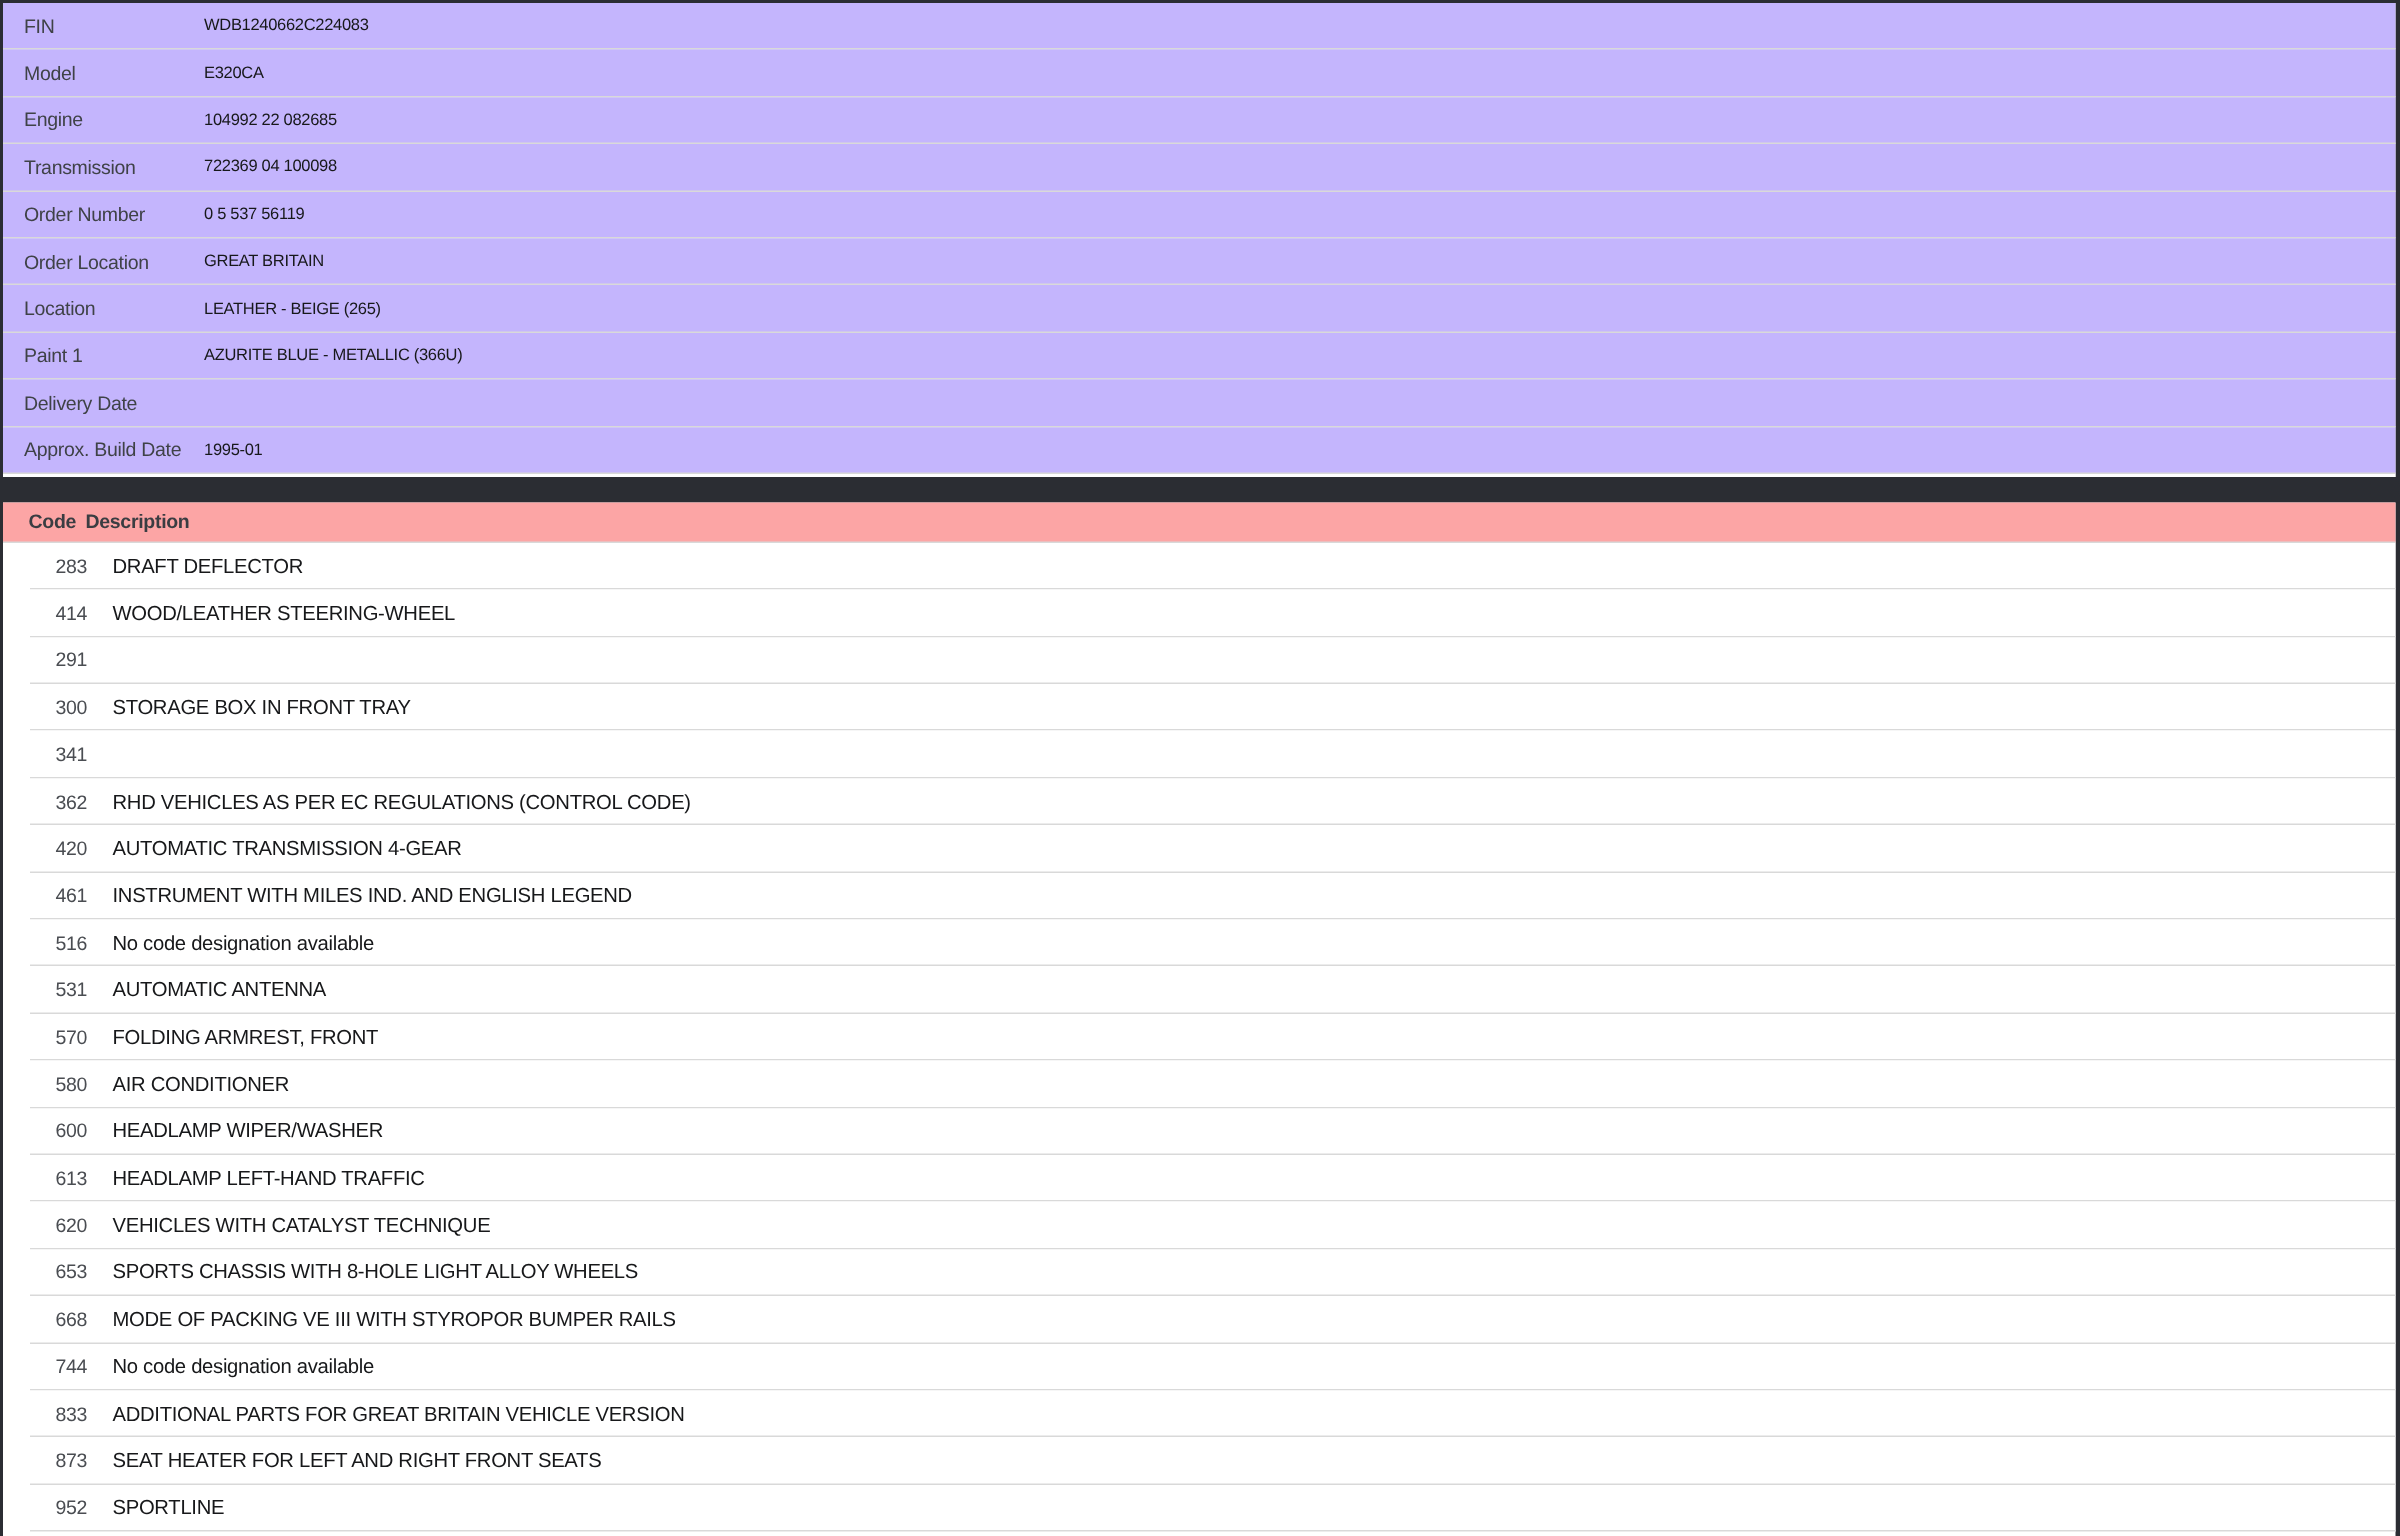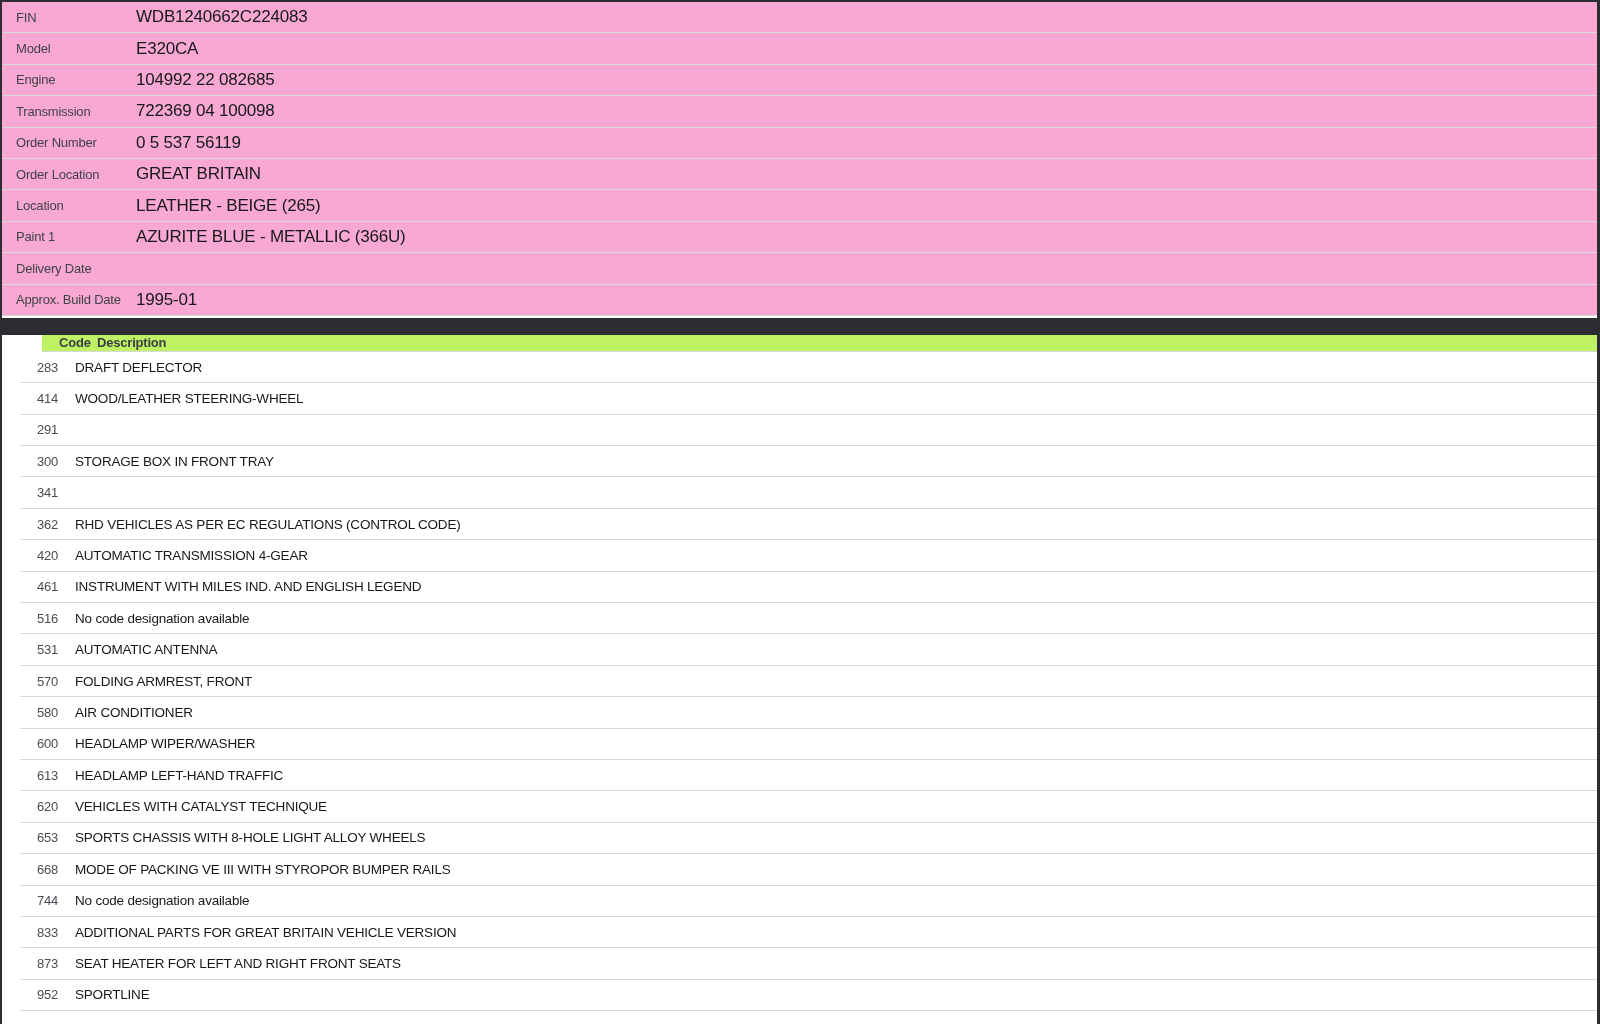--- a/index.html
+++ b/index.html
@@ -31,54 +31,53 @@
     border-right: 3px solid var(--dark);
     background: #ffffff;
   }
   
   .info-table { width: 100%; }
   .info-row {
     display: flex;
     align-items: center;
     height: 31.4px;
     border-bottom: 1px solid var(--sep);
-    background: #f9a8d4;
+    background: #c4b5fd;
   }
   .info-label {
     width: 134px;
     padding-left: 14px;
     flex: 0 0 auto;
     font-size: 13px;
     color: var(--label);
     letter-spacing: -0.2px;
     white-space: nowrap;
   }
   .info-value {
     flex: 1 1 auto;
-    font-size: 17px;
+    font-size: 11px;
     color: var(--value);
     letter-spacing: -0.2px;
     white-space: nowrap;
   }
   
   .divider-gap { height: 2px; background: #ffffff; }
   .divider-bar {
     height: 17px;
     background: var(--dark);
     margin: 0 -3px 0 -2px; 
   }
   
   .codes-table { width: 100%; }
   .codes-header {
     display: flex;
     align-items: center;
-    height: 17px;
+    height: 27px;
     border-bottom: 1px solid var(--sep);
-    background: #bef264;
-    margin-left: 40px;
+    background: #fca5a5;
   }
   .codes-header .col-code,
   .codes-header .col-desc {
     font-weight: bold;
     color: #3a3d42;
     font-size: 13px;
     letter-spacing: -0.2px;
   }
   .code-row {
     display: flex;

